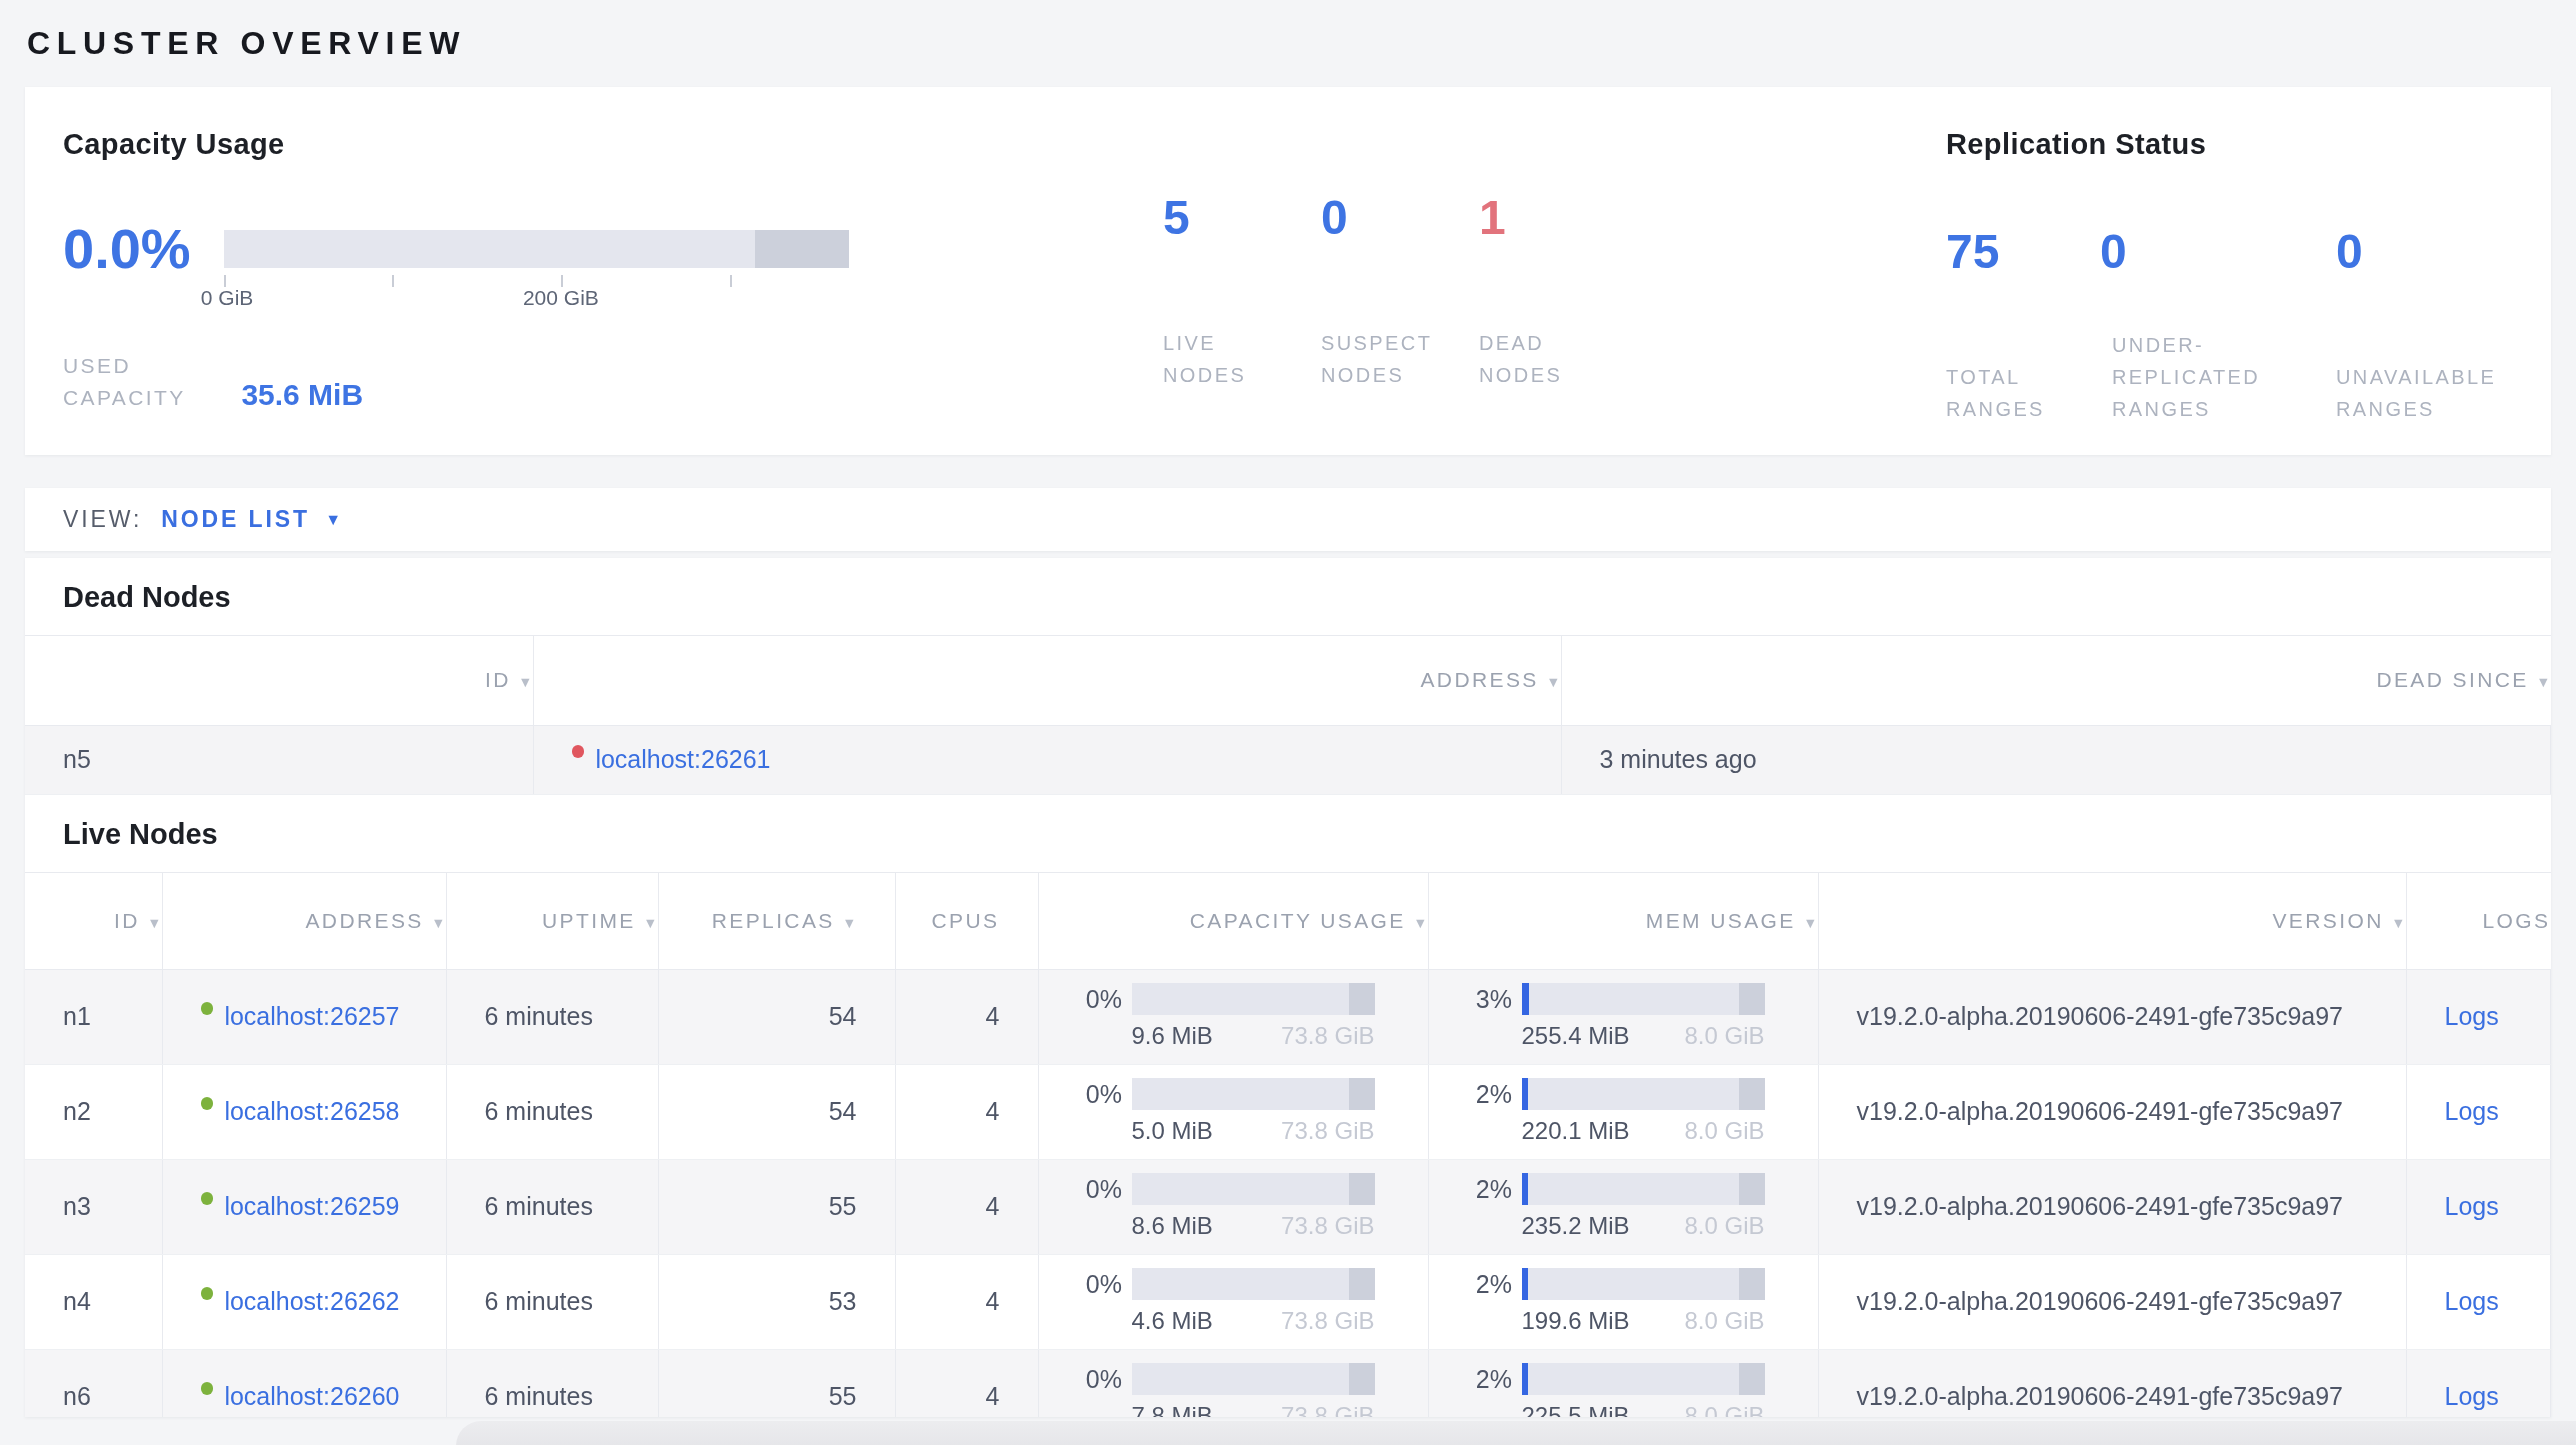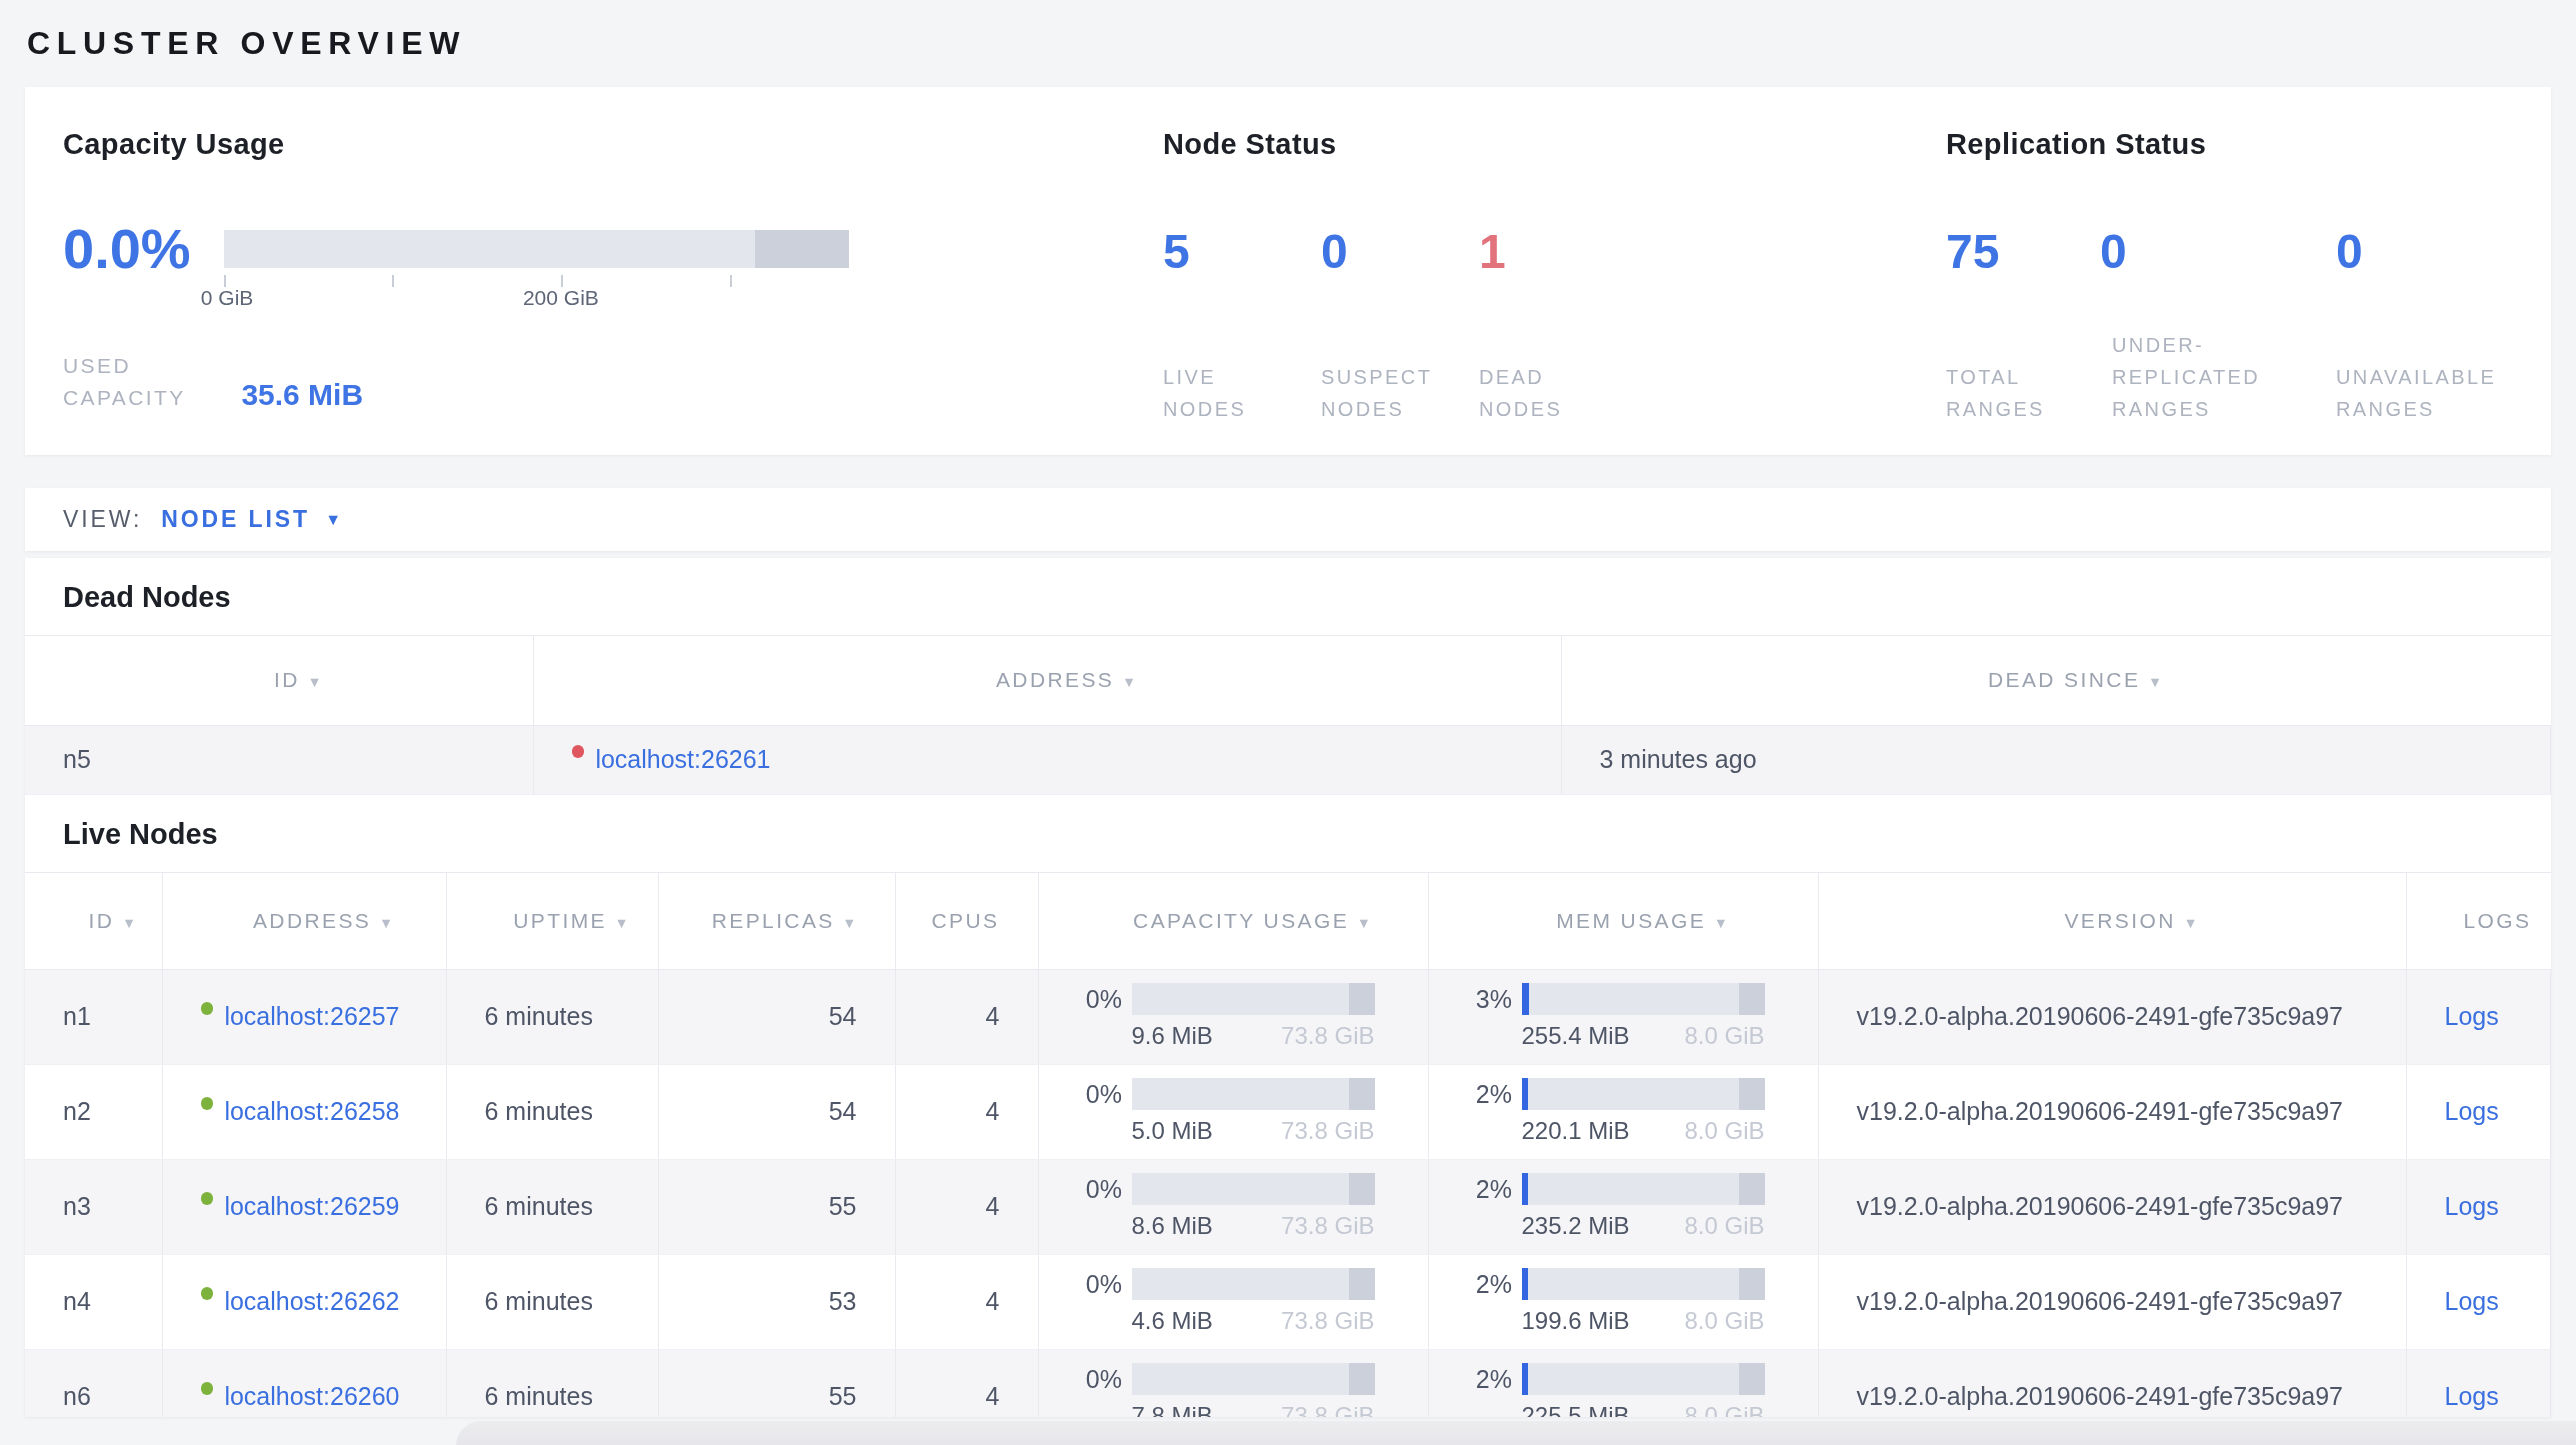--- a/index.html
+++ b/index.html
@@ -59,21 +59,21 @@
   .view-value{font-size:23px;font-weight:700;letter-spacing:2.9px;color:#3a6fe0;}
   .view-caret{font-size:16px;color:#3a6fe0;margin-left:15.3px;line-height:1;}
 
   
   .content-card{margin-top:6.7px;height:859px;overflow:hidden;}
   .table-heading{font-size:29px;font-weight:700;color:#1d2026;
     padding:25px 0 23px 38px;line-height:29px;}
   table{width:100%;border-collapse:collapse;table-layout:fixed;}
   th{border-top:1px solid #e8eaef;border-bottom:1px solid #e8eaef;
     border-right:1px solid #e8eaef;font-size:21px;font-weight:400;color:#9ba2af;
-    letter-spacing:2.4px;text-align:center;padding:0 0 0 38px;white-space:nowrap;
+    letter-spacing:2.4px;text-align:right;padding:0 0 0 38px;white-space:nowrap;
     box-sizing:border-box;}
   th:last-child,td:last-child{border-right:none;}
   th.right{text-align:right;padding:0 38px 0 4px;margin-top:33px;}
   .arrow{font-size:14.3px;color:#b9bfca;margin-left:7.6px;letter-spacing:0;}
   .dead-table th{height:90px;}
   .dead-table th:nth-child(1){width:508px;}
   .dead-table th:nth-child(2){width:1028px;}
   .dead-table td{height:69px;background:#f4f4f6;border-right:1px solid #e8eaef;
     border-bottom:1px solid #eef0f3;font-size:25px;color:#4e5566;
     padding:0 0 0 38px;box-sizing:border-box;}
@@ -142,21 +142,20 @@
     </div>
     <div class="cap-stats">
       <div class="cap-stat">
         <div class="cap-stat-label">USED CAPACITY</div>
         <div class="cap-stat-value">35.6 MiB</div>
       </div>
     </div>
   </div>
 
   <div class="stat-section nodes">
-    <div class="section-title">Node Status</div>
     <div class="stat-cols">
       <div class="stat-col">
         <div class="stat-num">5</div>
         <div class="stat-label">LIVE NODES</div>
       </div>
       <div class="stat-col">
         <div class="stat-num">0</div>
         <div class="stat-label">SUSPECT NODES</div>
       </div>
       <div class="stat-col">

